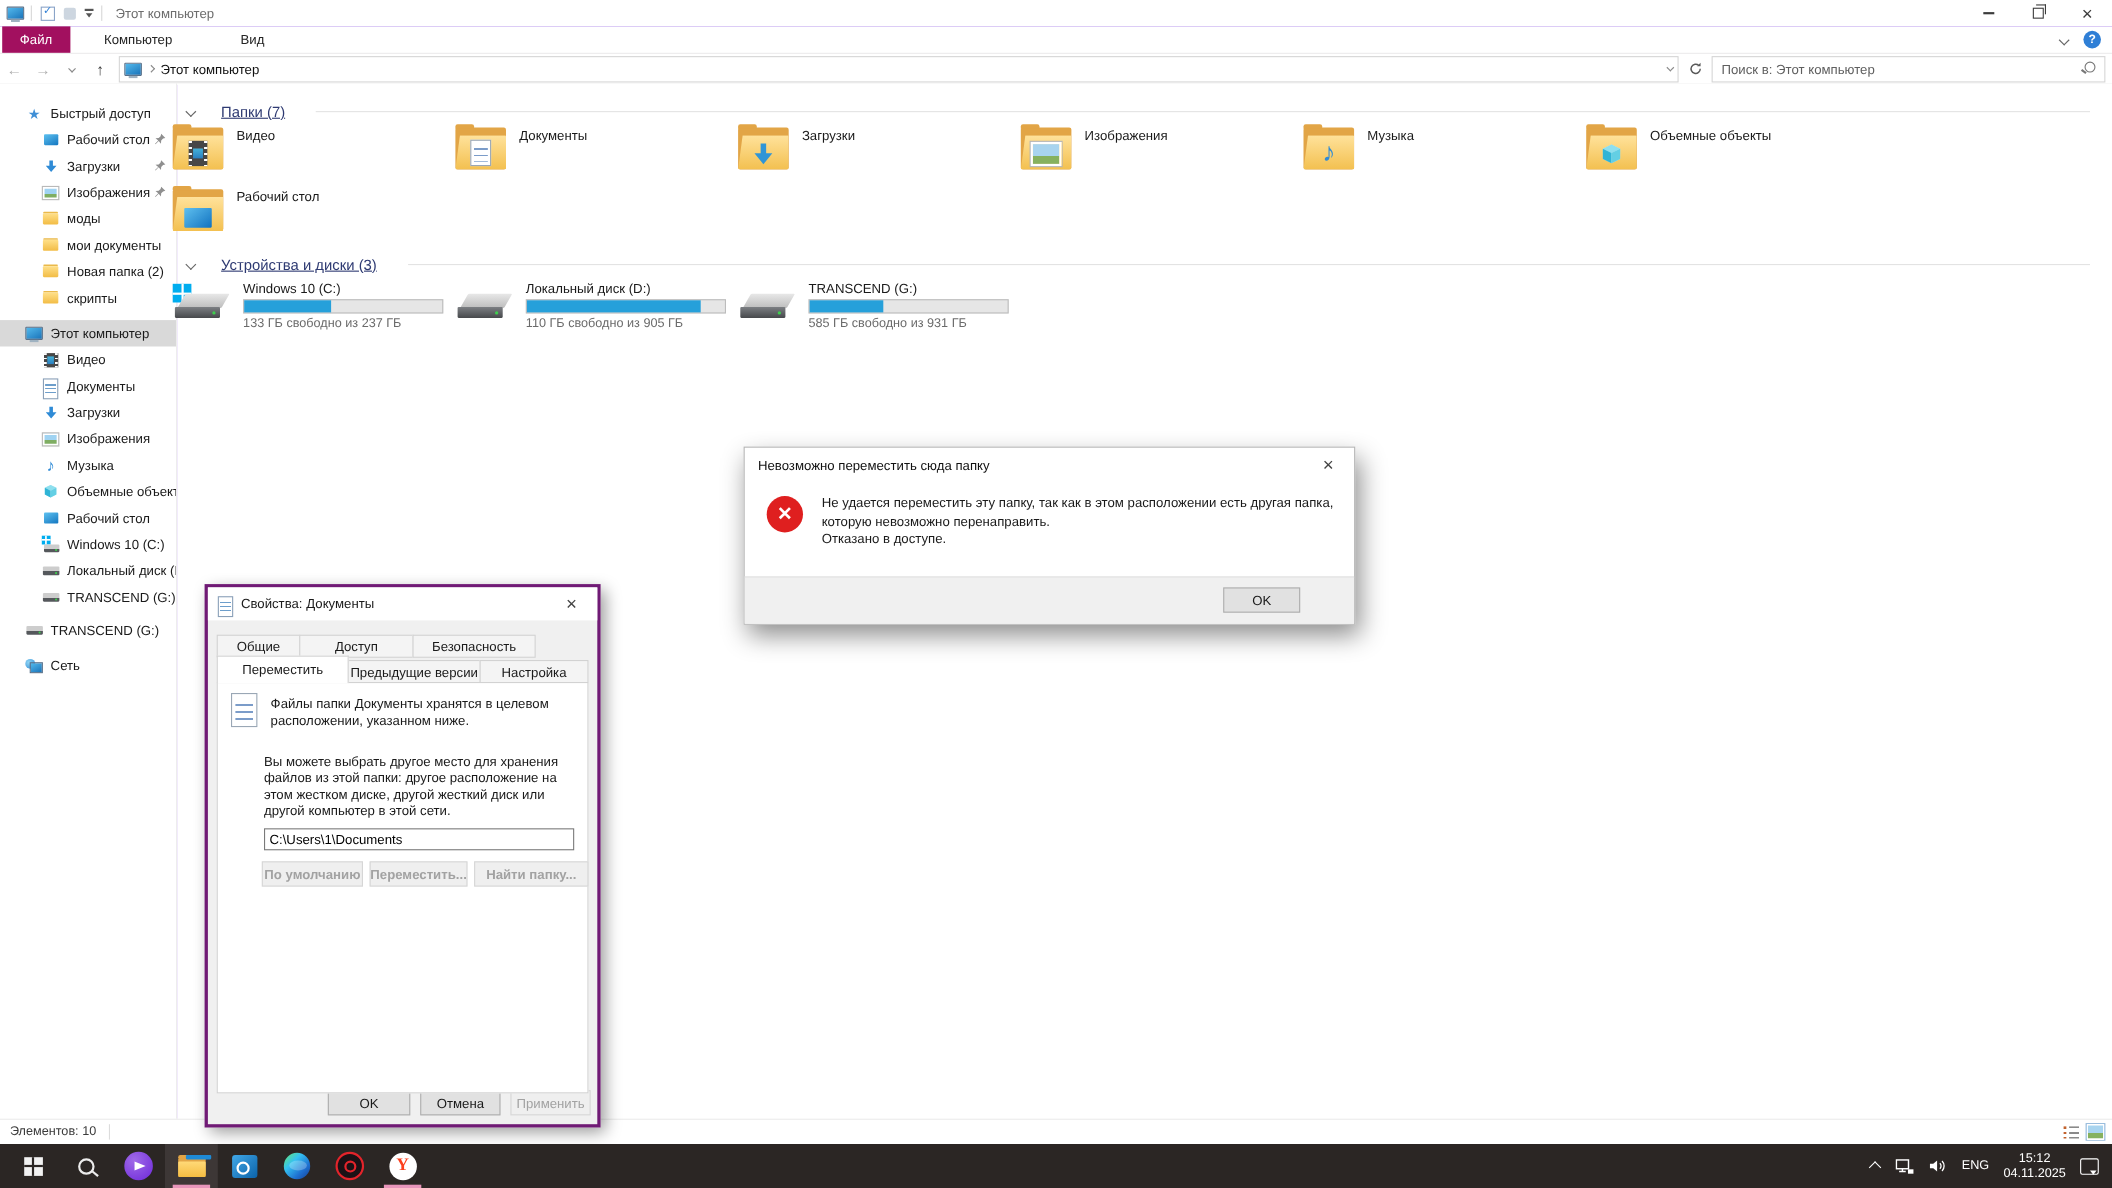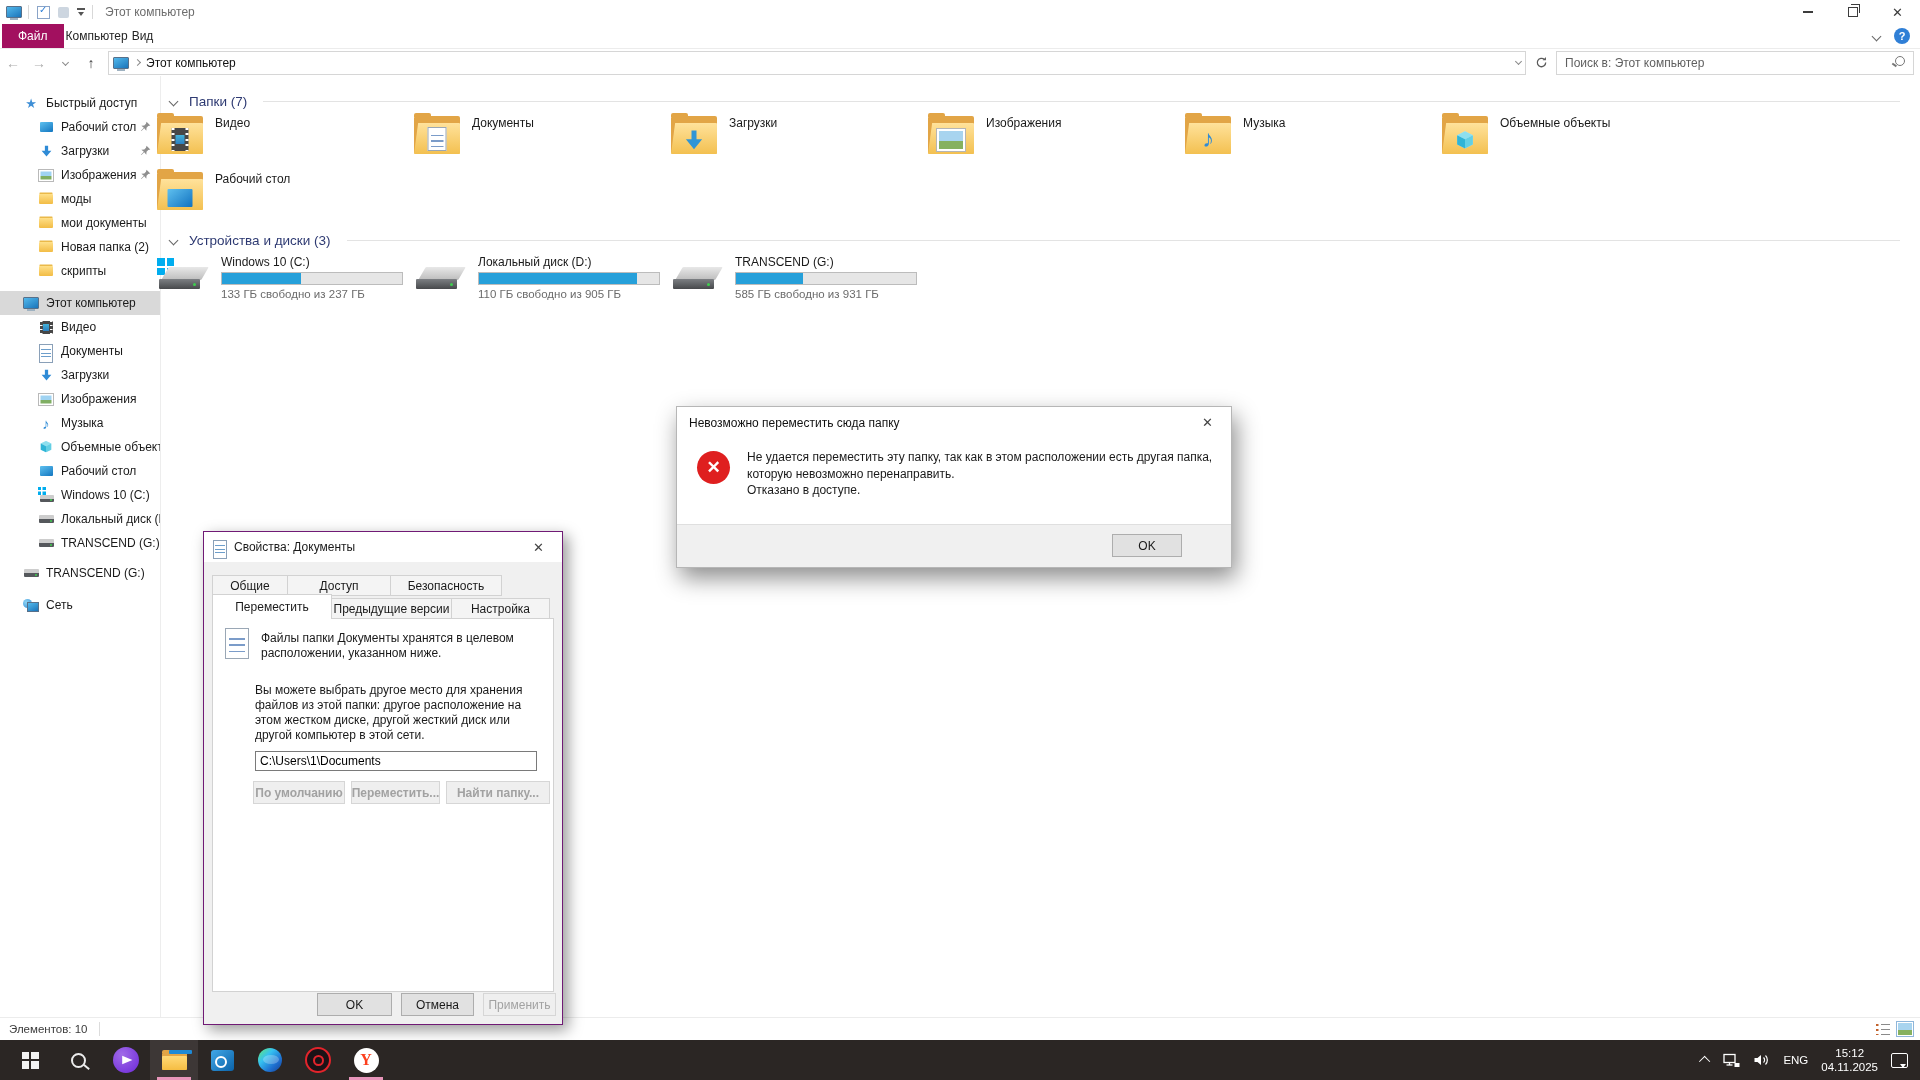--- a/index.html
+++ b/index.html
@@ -18,21 +18,21 @@
   .qat-caret::after{content:"";position:absolute;top:5px;left:1px;border:3px solid transparent;border-top:4px solid #555;}
   .win-controls{position:absolute;right:0;top:0;display:flex;}
   .wc{width:45px;height:24px;display:flex;align-items:center;justify-content:center;}
   .wc-min{width:10px;height:1.5px;background:#3c3c3c;}
   .wc-restore{width:8px;height:8px;border:1px solid #3c3c3c;position:relative;background:#fff;}
   .wc-restore::before{content:"";position:absolute;left:2px;top:-4px;width:8px;height:8px;border:1px solid #3c3c3c;border-bottom:none;border-left:none;}
   .wc-x{color:#3c3c3c;font-size:13px;line-height:13px;}
   
   .ribbonrow{position:absolute;left:0;top:24px;right:0;height:24px;background:#fff;border-bottom:1px solid #ececec;display:flex;align-items:stretch;}
   .file-tab{margin-left:2px;padding:0 16px;background:#a2105f;color:#fff;display:flex;align-items:center;}
-  .rtab{padding:0 2px;display:flex;align-items:center;color:#242424;}
+  .rtab{padding:0 31px;display:flex;align-items:center;color:#242424;}
   .ribbon-right{position:absolute;right:10px;top:0;height:24px;display:flex;align-items:center;gap:14px;}
   .chev{display:inline-block;width:6px;height:6px;border-right:1.5px solid #666;border-bottom:1.5px solid #666;transform:rotate(45deg);}
   .chev.sm{width:4px;height:4px;border-color:#8a8a8a;}
   .chev.right{transform:rotate(-45deg);}
   .help-circle{width:16px;height:16px;border-radius:50%;background:#2f7fd6;color:#fff;font-size:11px;font-weight:bold;display:flex;align-items:center;justify-content:center;}
   
   .addrrow{position:absolute;left:0;top:49px;right:0;height:27px;background:#fff;border-bottom:1px solid #e4e4e4;display:flex;align-items:center;}
   .nav-btn{width:26px;height:22px;display:flex;align-items:center;justify-content:center;font-size:14px;}
   .nav-dis{color:#adadad;}
   .nav-up{color:#3c3c3c;font-weight:bold;}
@@ -74,21 +74,21 @@
   
   .sidebar{position:absolute;left:0;top:76px;width:160px;bottom:62px;background:#fff;}
   .vline{position:absolute;left:160px;top:76px;bottom:62px;width:1px;background:#ededed;}
   .si{position:absolute;left:0;width:160px;height:24px;display:flex;align-items:center;gap:7px;padding-left:38px;box-sizing:border-box;}
   .si.top{padding-left:23px;}
   .si.sel{background:#d9d9d9;}
   .sl{white-space:nowrap;overflow:hidden;flex:1;}
   .pin{position:absolute;right:9px;top:6px;width:11px;height:11px;}
   
   .content{position:absolute;left:161px;top:76px;right:0;bottom:62px;background:#fff;}
-  .group-hdr{position:absolute;left:9px;right:20px;height:18px;display:flex;align-items:center;gap:12px;color:#2e3a72;font-size:13.5px;}
+  .group-hdr{position:absolute;left:9px;right:20px;height:18px;display:flex;align-items:center;gap:24px;color:#2e3a72;font-size:13.5px;text-decoration:underline;}
   .group-hdr .line{flex:1;height:1px;background:#e3e3e3;margin-left:4px;}
   .ftile{position:absolute;width:250px;height:52px;}
   .bf{position:absolute;left:0;top:0;width:46px;height:42px;}
   .bf .back{position:absolute;left:0;top:4px;width:46px;height:38px;background:#e2a546;border-radius:2px;}
   .bf .back::before{content:"";position:absolute;top:-3px;left:0;width:17px;height:4px;background:#e2a546;border-radius:2px 2px 0 0;}
   .bf .front{position:absolute;left:0;bottom:0;width:46px;height:31px;background:linear-gradient(180deg,#ffe29b,#f3c050);border-radius:1px;clip-path:polygon(9% 0,100% 0,100% 100%,0 100%);}
   .bf .glyph{position:absolute;left:50%;bottom:3px;transform:translateX(-50%);display:flex;align-items:flex-end;justify-content:center;}
   .ftlabel{position:absolute;left:58px;top:4px;white-space:nowrap;}
   .g-film{width:17px;height:23px;background:
      repeating-linear-gradient(180deg,#fff 0 2px,transparent 2px 5.5px) left/3px 100% no-repeat,
@@ -117,21 +117,21 @@
   .statusbar{position:absolute;left:0;right:0;bottom:40px;height:22px;background:#fff;border-top:1px solid #ececec;display:flex;align-items:center;}
   .sb-text{margin-left:9px;color:#3b3b3b;font-size:11.5px;}
   .sb-sep{width:1px;height:14px;background:#dcdcdc;margin-left:12px;}
   .sb-views{position:absolute;right:6px;top:2px;display:flex;gap:4px;}
   .sb-view{width:18px;height:18px;display:flex;align-items:center;justify-content:center;}
   .v-list{width:14px;height:12px;background:
      repeating-linear-gradient(180deg,#8a8a8a 0 1.5px,transparent 1.5px 5px) 5px 1px/9px 11px no-repeat,
      repeating-linear-gradient(180deg,#c2622d 0 2px,transparent 2px 5px) 0 0.5px/2.5px 12px no-repeat;}
   .v-thumb{width:14px;height:12px;background:linear-gradient(#a8d4ef 58%,#86b15f 58%);border:1.5px solid #fff;box-shadow:0 0 0 1px #8fb6da;}
   
-  .pdialog{position:absolute;left:203px;top:531px;width:360px;height:494px;background:#f0f0f0;border:1px solid #701a75;box-shadow:5px 5px 14px rgba(0,0,0,.4);box-sizing:border-box;}
+  .pdialog{position:absolute;left:186px;top:531px;width:360px;height:494px;background:#f0f0f0;border:3px solid #701a75;box-shadow:5px 5px 14px rgba(0,0,0,.4);box-sizing:border-box;}
   .pd-title{height:30px;background:#fff;display:flex;align-items:center;padding-left:8px;gap:6px;}
   .dlg-close{position:absolute;right:1px;top:1px;width:45px;height:28px;display:flex;align-items:center;justify-content:center;color:#444;font-size:13px;}
   .pd-tabs1{position:absolute;left:8px;top:43px;display:flex;}
   .pd-tabs2{position:absolute;left:8px;top:64px;display:flex;align-items:flex-end;height:23px;}
   .ptab{height:21px;box-sizing:border-box;border:1px solid #d2d2d2;background:#f4f4f4;display:flex;align-items:center;justify-content:center;margin-right:-1px;}
   .ptab.active{background:#fff;height:25px;border-bottom:none;position:relative;z-index:3;}
   .pd-page{position:absolute;left:8px;right:8px;top:86px;height:374px;background:#fff;border:1px solid #d2d2d2;box-sizing:border-box;z-index:1;}
   .pg-intro-icon{position:absolute;left:12px;top:9px;width:24px;height:31px;background:
      repeating-linear-gradient(180deg,transparent 0 5px,#7b9cc9 5px 6.5px) content-box,#fff;
      border:1px solid #9aa7b5;padding:4px 3px;box-sizing:border-box;}

